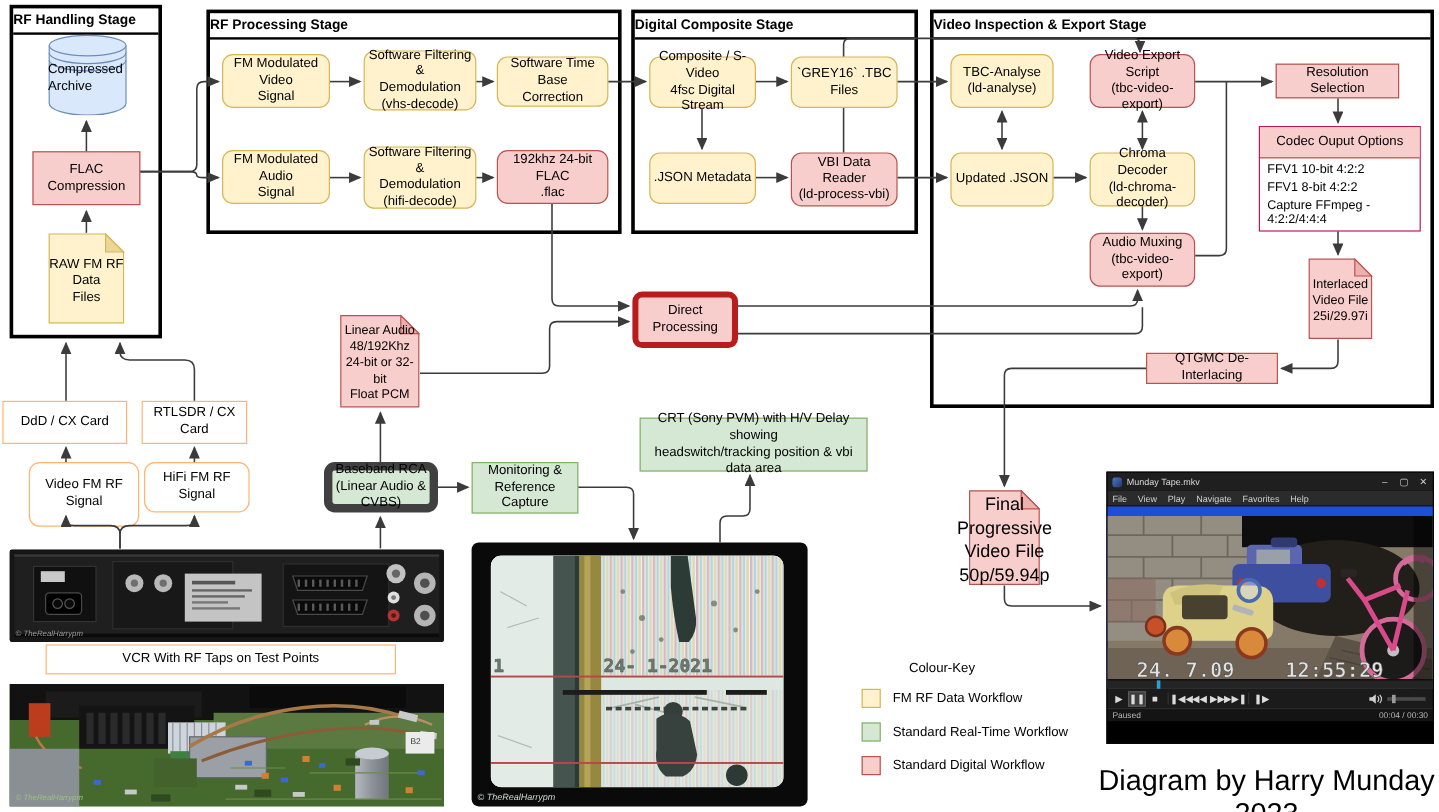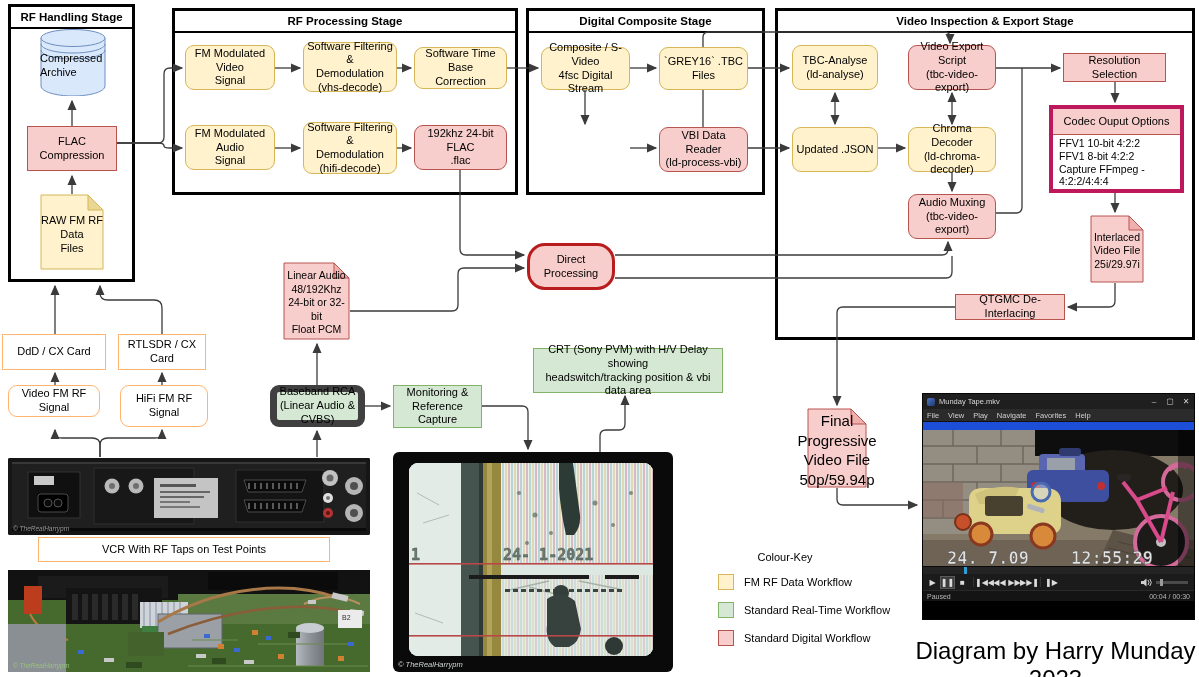--- a/index.html
+++ b/index.html
@@ -1,42 +1,42 @@
 <!DOCTYPE html>
 <html><head>
 <meta charset="utf-8">
 <style>
   html,body{margin:0;padding:0;background:#fff}
   #canvas{position:relative;width:1199px;height:677px;background:#fff;
     font-family:"Liberation Sans",sans-serif;color:#000;overflow:hidden}
   
   .stage{position:absolute;border:3px solid #000;background:transparent;z-index:1;box-sizing:border-box}
-  .stage-title{height:20px;line-height:20px;text-align:center;font-weight:bold;font-size:11.5px;border-bottom:2px solid #000}
+  .stage-title{height:20px;line-height:20px;text-align:left;font-weight:bold;font-size:11.5px;border-bottom:2px solid #000}
   
   .node{position:absolute;display:flex;align-items:center;justify-content:center;text-align:center;
     font-size:11px;line-height:1.25;z-index:3;box-sizing:border-box;padding:2px;white-space:pre-line}
   .yellow{background:#FFF2CC;border:1px solid #D6B656;border-radius:9px}
   .pink{background:#F8CECC;border:1px solid #B85450;border-radius:9px}
   .pinksq{background:#F8CECC;border:1px solid #B85450}
   .greenr{background:#D5E8D4;border:7px solid #404040;border-radius:9px}
   .greensq{background:#D5E8D4;border:1px solid #82B366}
   .worange{background:#fff;border:1px solid #FFB570}
   .rnd{border-radius:9px}
-  .thickpink{background:#F8CECC;border:3px solid #b91c1c;border-radius:18px}
+  .thickpink{background:#F8CECC;border:5px solid #b91c1c;border-radius:8px}
   
   .note{position:absolute;z-index:3}
   .note svg{position:absolute;left:0;top:0}
   .note .lbl{position:absolute;inset:0;display:flex;align-items:center;justify-content:center;
     text-align:center;font-size:11px;line-height:1.3;white-space:pre-line;padding-top:4px}
   
   #cyl-node{position:absolute;left:40px;top:28px;width:66px;height:68px;z-index:3}
   #cyl-node .lbl{position:absolute;left:0;top:24px;width:66px;text-align:left;font-size:11px;line-height:1.25;white-space:pre-line}
   
   #codec-box{position:absolute;left:1049px;top:105px;width:135px;height:88px;z-index:3;
-    border:4px solid #be185d;background:#fff;box-sizing:border-box;display:flex;flex-direction:column}
+    border:1px solid #be185d;background:#fff;box-sizing:border-box;display:flex;flex-direction:column}
   #codec-box .hd{height:25px;line-height:25px;background:#F8CECC;border-bottom:1px solid #B85450;
     text-align:center;font-size:11px}
   #codec-box .bd{flex:1;display:flex;flex-direction:column;justify-content:space-around;padding:2px 0 2px 6px}
   #codec-box .it{font-size:10.5px;text-align:left}
   
   .legend-title{position:absolute;left:715px;top:551px;width:140px;text-align:center;font-size:11px;z-index:3}
   .legend-row{position:absolute;left:718px;height:17px;z-index:3;display:flex;align-items:center}
   .sw{width:16px;height:16px;box-sizing:border-box;margin-right:10px}
   .sw-y{background:#FFF2CC;border:1px solid #D6B656}
   .sw-g{background:#D5E8D4;border:1px solid #82B366}
@@ -112,41 +112,42 @@
       <path d="M1,1 H48 L63,16 V75 H1 Z" fill="#FFF2CC" stroke="#D6B656"></path>
       <path d="M48,1 V16 H63 Z" fill="#EBD795" stroke="#D6B656"></path>
     </svg>
     <div class="lbl">RAW FM RF
 Data
 Files</div>
   </div>
 
   <div class="node worange" style="left:2px;top:334px;width:104px;height:36px"><span>DdD / CX Card</span></div>
   <div class="node worange" style="left:118px;top:334px;width:88px;height:36px"><span>RTLSDR / CX Card</span></div>
-  <div class="node worange rnd" style="left:8px;top:385px;width:92px;height:32px"><span>Video FM RF Signal</span></div>
+  <div class="node worange rnd" style="left:24px;top:385px;width:92px;height:54px"><span>Video FM RF Signal</span></div>
   <div class="node worange rnd" style="left:120px;top:385px;width:88px;height:42px"><span>HiFi FM RF Signal</span></div>
 
   <div class="node yellow" style="left:185px;top:45px;width:90px;height:45px"><span>FM Modulated Video
 Signal</span></div>
   <div class="node yellow" style="left:303px;top:42px;width:94px;height:50px"><span>Software Filtering &amp;
 Demodulation
 (vhs-decode)</span></div>
   <div class="node yellow" style="left:414px;top:47px;width:93px;height:42px"><span>Software Time Base
 Correction</span></div>
   <div class="node yellow" style="left:185px;top:125px;width:90px;height:45px"><span>FM Modulated Audio
 Signal</span></div>
   <div class="node yellow" style="left:303px;top:122px;width:94px;height:52px"><span>Software Filtering &amp;
 Demodulation
 (hifi-decode)</span></div>
   <div class="node pink" style="left:414px;top:125px;width:93px;height:45px"><span>192khz 24-bit FLAC
 .flac</span></div>
 
   <div class="node yellow" style="left:541px;top:47px;width:89px;height:43px"><span>Composite / S-Video
 4fsc Digital Stream</span></div>
   <div class="node yellow" style="left:659px;top:47px;width:89px;height:43px"><span>`GREY16` .TBC Files</span></div>
+  <div class="node yellow" style="left:541px;top:127px;width:89px;height:43px"><span>.JSON Metadata</span></div>
   <div class="node yellow" style="left:792px;top:45px;width:86px;height:45px"><span>TBC-Analyse
 (ld-analyse)</span></div>
 
   <div class="node pink" style="left:659px;top:127px;width:89px;height:45px"><span>VBI Data Reader
 (ld-process-vbi)</span></div>
   <div class="node pink" style="left:908px;top:45px;width:88px;height:45px"><span>Video Export Script
 (tbc-video-export)</span></div>
   <div class="node pinksq" style="left:1063px;top:53px;width:103px;height:29px"><span>Resolution Selection</span></div>
   <div class="node yellow" style="left:792px;top:127px;width:86px;height:45px"><span>Updated .JSON</span></div>
   <div class="node yellow" style="left:908px;top:127px;width:88px;height:45px"><span>Chroma Decoder

